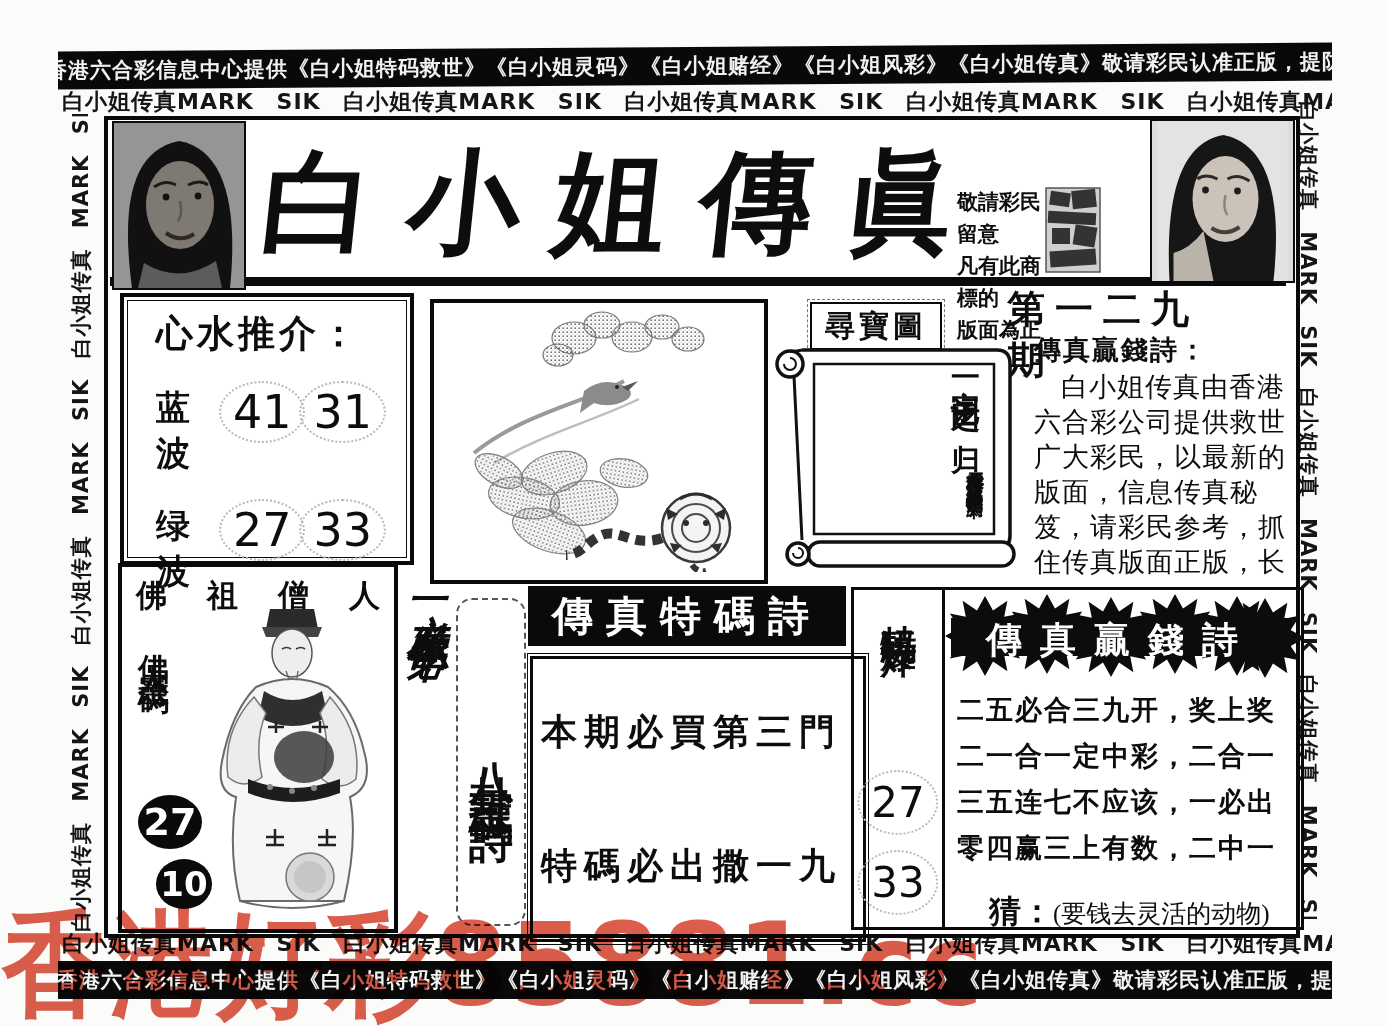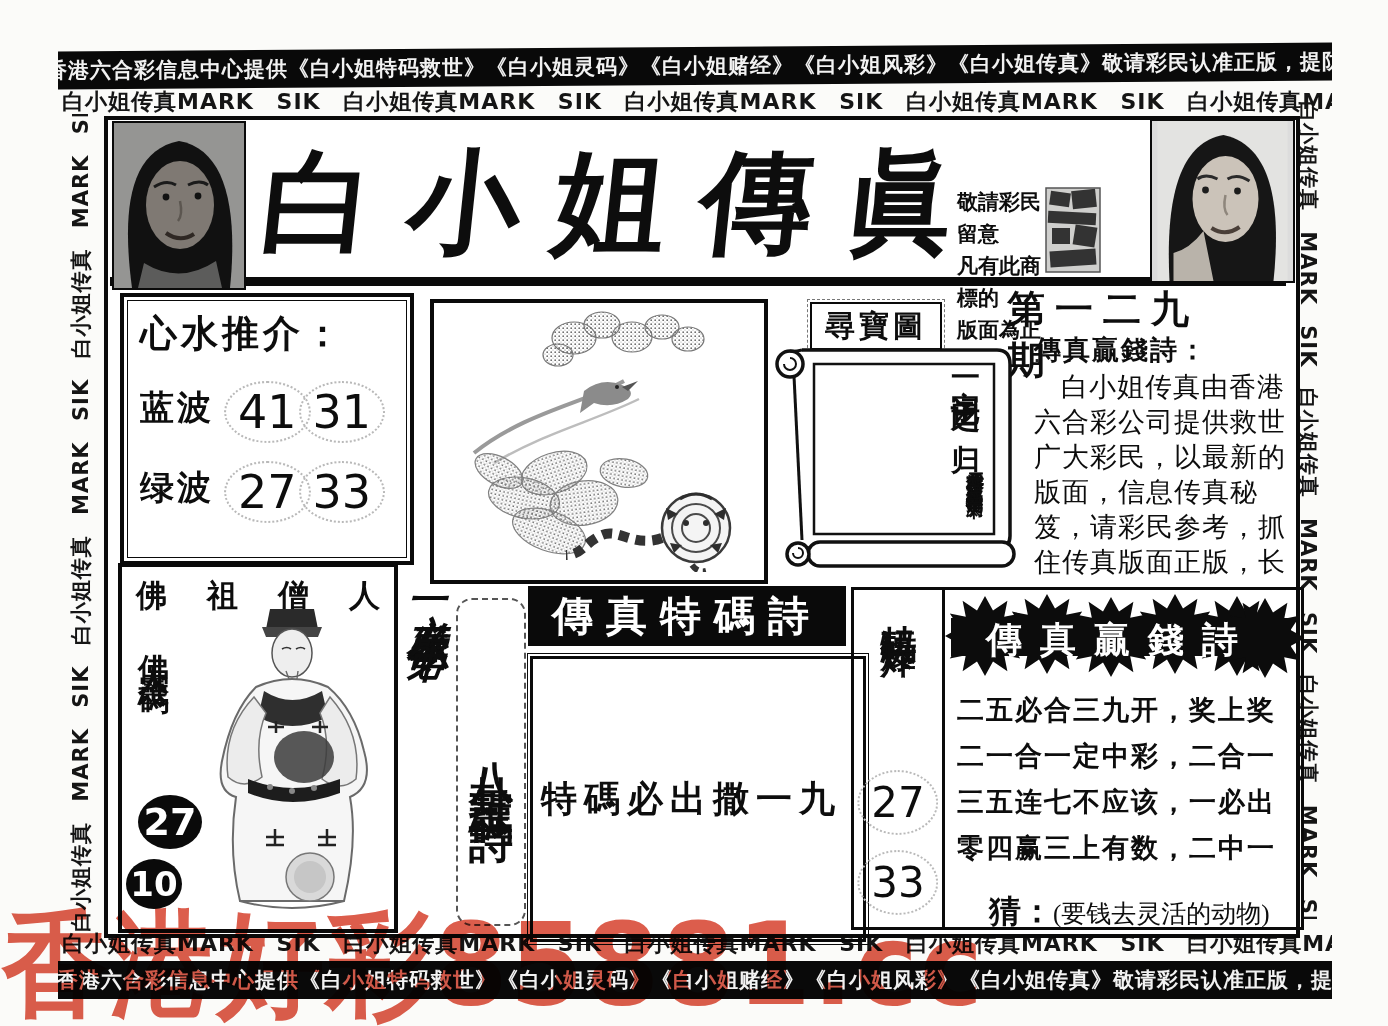--- a/index.html
+++ b/index.html
@@ -47,25 +47,25 @@
     font-family:"Liberation Serif",serif;
   }
   #brand-seal{left:1042px;top:186px;width:62px;height:88px;}
   #issue-number{
     left:1007px;top:284px;width:230px;font-size:38px;font-weight:bold;letter-spacing:10px;
     font-family:"Liberation Serif",serif;
   }
   #scroll-dots{left:992px;top:336px;font-size:26px;letter-spacing:6px;color:#222;}
   
   #tips-box{left:120px;top:293px;width:286px;height:264px;border:4px solid #0a0a0a;}
-  #tips-inner{position:absolute;inset:3px;border:1px solid #0a0a0a;padding:8px 12px;}
+  #tips-inner{position:absolute;inset:3px;border:1px solid #0a0a0a;padding:8px 28px;}
   #tips-title{font-size:37px;font-weight:bold;letter-spacing:4px;font-family:"Liberation Serif",serif;}
   .tips-row{display:flex;align-items:flex-start;margin-top:26px;}
   .tips-label{font-size:34px;font-weight:bold;letter-spacing:3px;width:88px;font-family:"Liberation Serif",serif;}
-  .tips-num{position:relative;font-size:46px;font-weight:500;margin-left:4px;padding:0 6px;}
+  .tips-num{position:relative;font-size:46px;font-weight:500;margin-left:10px;padding:0 6px;}
   .tips-num::before{
     content:"";position:absolute;inset:-4px -8px;border:2px dotted #b9b9b9;border-radius:50%;
   }
   
   #painting-box{left:430px;top:299px;width:330px;height:277px;border:4px solid #0a0a0a;background:#fff;}
   
   #treasure-title-box{
     left:810px;top:302px;width:128px;height:44px;border:2px solid #0a0a0a;outline:1px dashed #777;outline-offset:2px;
     display:flex;align-items:center;justify-content:center;font-size:30px;font-weight:900;letter-spacing:4px;
     font-family:"Liberation Serif",serif;
@@ -86,21 +86,21 @@
   
   #buddha-box{left:118px;top:563px;width:272px;height:362px;border:4px solid #0a0a0a;}
   #buddha-top{position:absolute;left:14px;right:14px;top:8px;display:flex;justify-content:space-between;
     font-size:31px;font-weight:bold;font-family:"Liberation Serif",serif;}
   #buddha-side{position:absolute;left:10px;top:62px;writing-mode:vertical-rl;
     font-size:31px;font-weight:bold;letter-spacing:10px;font-family:"Liberation Serif",serif;}
   #buddha-figure{position:absolute;left:70px;top:34px;}
   .ball{position:absolute;background:#0a0a0a;color:#fff;border-radius:50%;
     display:flex;align-items:center;justify-content:center;font-weight:bold;}
   #ball-0{left:16px;top:228px;width:64px;height:54px;font-size:38px;}
-  #ball-1{left:4px;top:292px;width:56px;height:50px;font-size:34px;}
+  #ball-1{left:34px;top:292px;width:56px;height:50px;font-size:34px;}
   
   #handwriting-col{
     left:394px;top:578px;width:60px;height:348px;writing-mode:vertical-rl;
     font-size:39px;font-style:italic;font-weight:bold;letter-spacing:5px;
     font-family:"Liberation Serif",serif;
   }
   #bagua-box{
     left:456px;top:598px;width:66px;height:324px;border:2px dashed #555;border-radius:16px;
     display:flex;align-items:center;justify-content:center;
   }
@@ -371,20 +371,21 @@
   <div class="ball" id="ball-1">10</div>
 </div>
 
 <div class="abs" id="handwriting-col">一六必发三零必中</div>
 <div class="abs" id="bagua-box">
   <div id="bagua-title">八卦靈碼詩</div>
 </div>
 
 <div class="abs" id="texie-header">傳真特碼詩</div>
 <div class="abs" id="texie-box">
+  <div class="poem-line">本期必買第三門</div>
   <div class="poem-line">特碼必出撒一九</div>
 </div>
 
 <div class="abs" id="bomb-box">
   <div id="bomb-title">特码爆炸</div>
   <div class="bomb-num" id="bomb-num-0">27</div>
   <div class="bomb-num" id="bomb-num-1">33</div>
 </div>
 
 <div class="abs" id="win-box">

